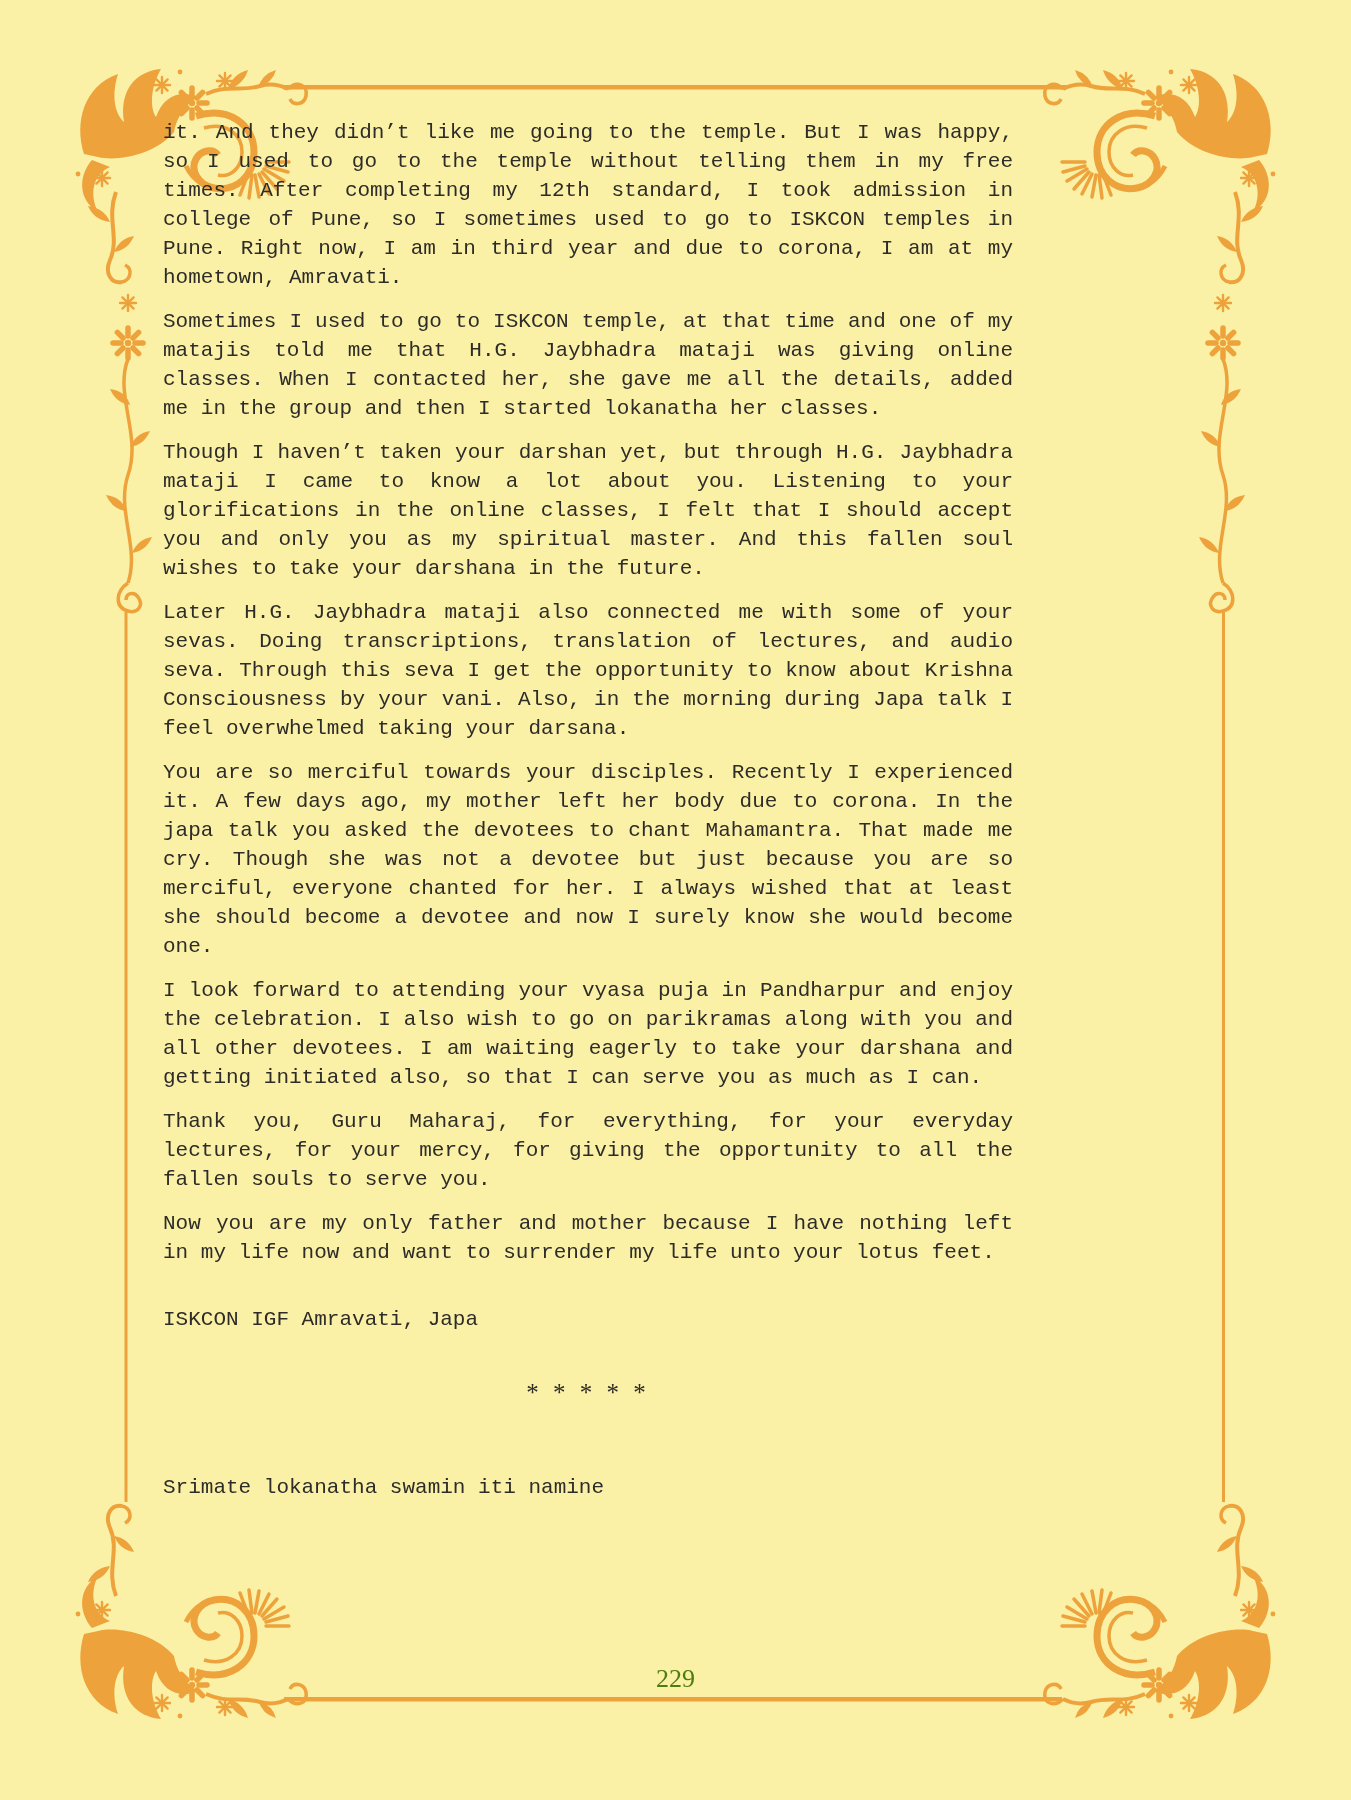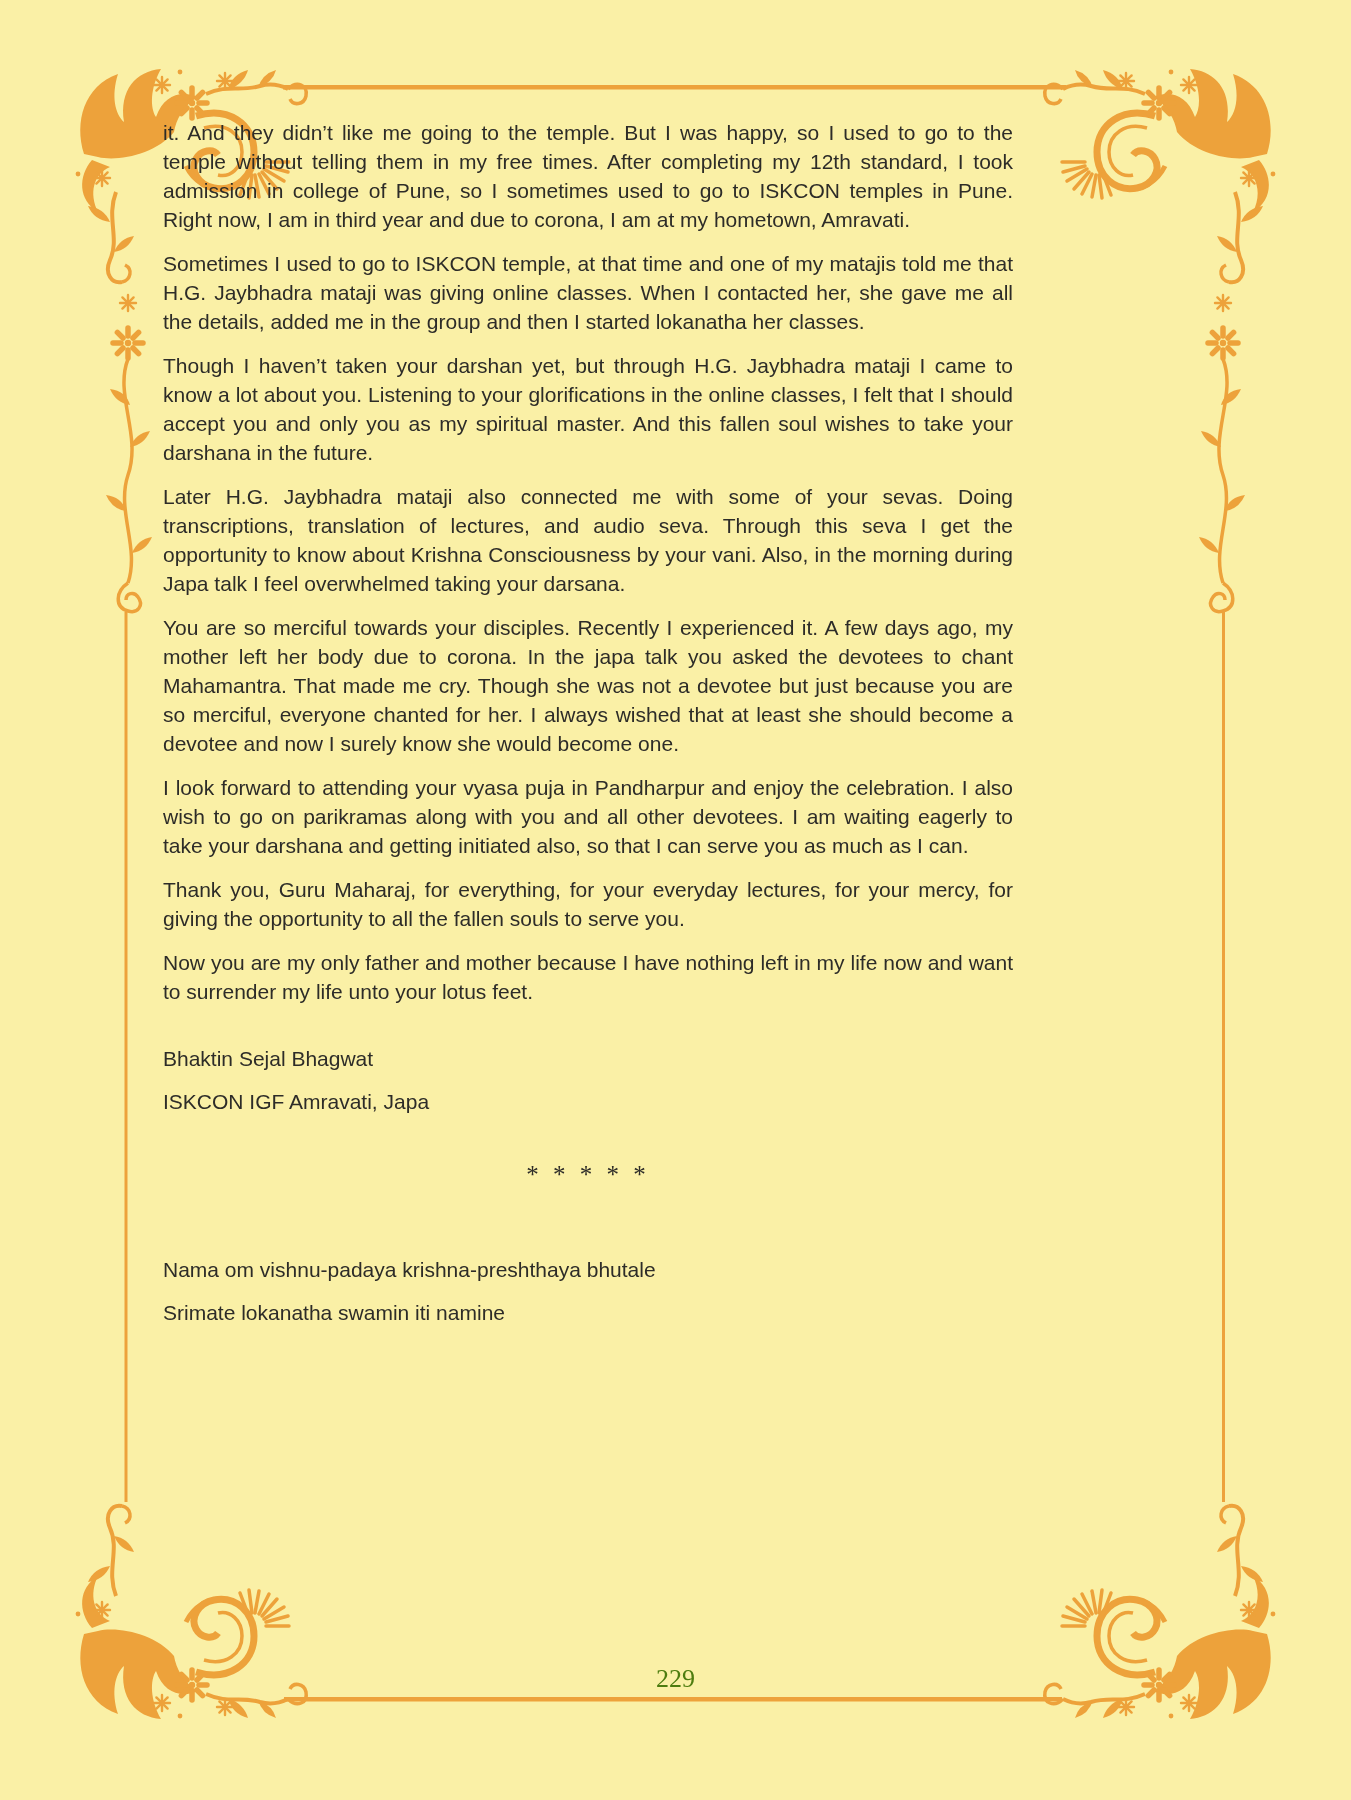--- a/index.html
+++ b/index.html
@@ -8,21 +8,21 @@
     width:1351px;height:1800px;
     background:#FAF0A6;
     overflow:hidden;
     font-family:"Liberation Sans", sans-serif;
   }
   .ornament-layer{position:absolute;left:0;top:0;width:1351px;height:1800px;color:#EDA23B;}
   .text-column{
     position:absolute;left:163px;top:118px;width:850px;
     color:#2D2C28;font-size:21px;line-height:29px;
   }
-  .text-column p{margin:0 0 15px 0;text-align:justify;}
+  .text-column p{margin:0 0 15px 0;text-align:justify;font-family:Liberation Mono, monospace;}
   .signature-block{margin-top:38px;}
   .signature-block p{text-align:left;margin:0 0 14px 0;}
   .separator{
     margin-top:44px;text-align:center;
     font-family:"Liberation Serif", serif;
     font-size:25px;letter-spacing:4px;
   }
   .verses{margin-top:66px;}
   .verses p{text-align:left;margin:0 0 14px 0;}
   .page-number{
@@ -132,26 +132,24 @@
     <p>it. And they didn’t like me going to the temple. But I was happy, so I used to go to the temple without telling them in my free times. After completing my 12th standard, I took admission in college of Pune, so I sometimes used to go to ISKCON temples in Pune. Right now, I am in third year and due to corona, I am at my hometown, Amravati.</p>
     <p>Sometimes I used to go to ISKCON temple, at that time and one of my matajis told me that H.G. Jaybhadra mataji was giving online classes. When I contacted her, she gave me all the details, added me in the group and then I started lokanatha her classes.</p>
     <p>Though I haven’t taken your darshan yet, but through H.G. Jaybhadra mataji I came to know a lot about you. Listening to your glorifications in the online classes, I felt that I should accept you and only you as my spiritual master. And this fallen soul wishes to take your darshana in the future.</p>
     <p>Later H.G. Jaybhadra mataji also connected me with some of your sevas. Doing transcriptions, translation of lectures, and audio seva. Through this seva I get the opportunity to know about Krishna Consciousness by your vani. Also, in the morning during Japa talk I feel overwhelmed taking your darsana.</p>
     <p>You are so merciful towards your disciples. Recently I experienced it. A few days ago, my mother left her body due to corona. In the japa talk you asked the devotees to chant Mahamantra. That made me cry. Though she was not a devotee but just because you are so merciful, everyone chanted for her. I always wished that at least she should become a devotee and now I surely know she would become one.</p>
     <p>I look forward to attending your vyasa puja in Pandharpur and enjoy the celebration. I also wish to go on parikramas along with you and all other devotees. I am waiting eagerly to take your darshana and getting initiated also, so that I can serve you as much as I can.</p>
     <p>Thank you, Guru Maharaj, for everything, for your everyday lectures, for your mercy, for giving the opportunity to all the fallen souls to serve you.</p>
     <p>Now you are my only father and mother because I have nothing left in my life now and want to surrender my life unto your lotus feet.</p>
 
     <div class="signature-block">
-      <p>Bhaktin Sejal Bhagwat</p>
       <p>ISKCON IGF Amravati, Japa</p>
     </div>
 
     <div class="separator">* * * * *</div>
 
     <div class="verses">
-      <p>Nama om vishnu-padaya krishna-preshthaya bhutale</p>
       <p>Srimate lokanatha swamin iti namine</p>
     </div>
   </div>
 
   <div class="page-number">229</div>
 </div>
 
 </body></html>

